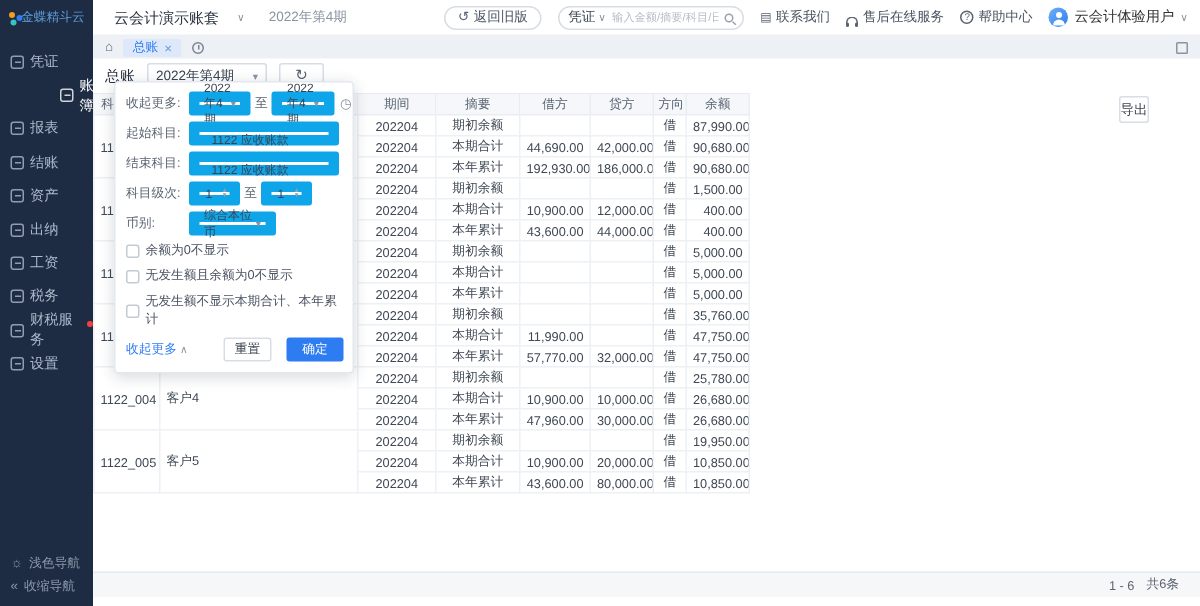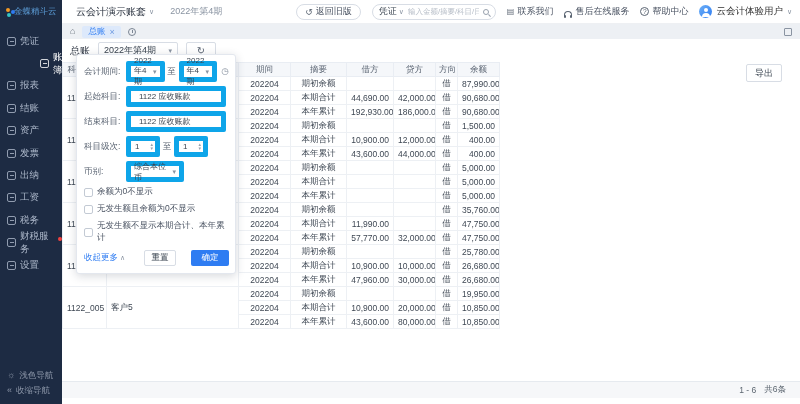--- a/index.html
+++ b/index.html
@@ -24,21 +24,21 @@
   .nav-badge { width:4px; height:4px; border-radius:50%; background:#f0413f; align-self:flex-start; margin-top:5px; }
   .sidebar-footer { margin-top:auto; padding:0 0 6px 7px; }
   .footer-item { height:15px; display:flex; align-items:center; gap:4px;
                  font-size:8.5px; color:#8d97a9; cursor:pointer; }
   .footer-glyph { font-size:9px; line-height:9px; }
 
   
   .topbar { position:absolute; left:62px; top:0; width:738px; height:24px; background:#fff;
             border-bottom:1px solid #eef0f3; display:flex; align-items:center;
             padding:0 8px 0 14px; gap:10px; z-index:5; }
-  .account-switcher { display:flex; align-items:center; gap:3px; font-size:10px; color:#2b3340; cursor:pointer; }
+  .account-switcher { display:flex; align-items:center; gap:12px; font-size:10px; color:#2b3340; cursor:pointer; }
   .caret { font-size:7px; color:#8a94a2; }
   .topbar-period { color:#8a94a2; font-size:9px; margin-left:6px; }
   .topbar-right { margin-left:auto; display:flex; align-items:center; gap:11px; }
   .back-btn { display:flex; align-items:center; gap:3px; border:1px solid #d8dde5; border-radius:9px;
               height:16px; padding:0 8px; font-size:9px; color:#4a5362; cursor:pointer; white-space:nowrap; }
   .i-back { font-size:9px; color:#5a6472; }
   .search-box { display:flex; align-items:center; border:1px solid #d8dde5; border-radius:9px;
                 height:16px; padding:0 6px; gap:4px; width:124px; cursor:text; }
   .search-cat { font-size:9px; color:#3a4450; display:flex; align-items:center; gap:2px; flex:none; }
   .search-ph { font-size:7.5px; color:#b6bdc7; flex:1; white-space:nowrap; overflow:hidden; }
@@ -77,21 +77,21 @@
   .select { display:flex; align-items:center; justify-content:space-between; border:1px solid #d8dde5;
             border-radius:2px; height:18px; padding:0 5px; font-size:9px; color:#3a4450;
             background:#fff; cursor:pointer; }
   .period-select { width:80px; }
   .btn { border:1px solid #d8dde5; border-radius:2px; height:18px; display:flex; align-items:center;
          justify-content:center; font-size:9px; color:#3a4450; background:#fff; cursor:pointer; }
   .refresh-btn { width:30px; }
   .i-refresh { font-size:10px; color:#5a6472; line-height:10px; }
   .toolbar-right { margin-left:auto; display:flex; gap:8px;flex-direction:column; }
   .print-btn { width:44px; gap:3px; }
-  .export-btn { width:36px;margin-top:19px; }
+  .export-btn { width:20px;margin-top:19px; }
 
   
   .content { position:absolute; left:62px; top:62px; width:738px; height:319px; background:#fff; z-index:1; }
   table.gl { border-collapse:collapse; table-layout:fixed; width:437px; font-size:8.5px; color:#3f4854; }
   .gl th { background:#f5f7fa; color:#5a6472; font-weight:normal; height:14px;
            border:1px solid #e9edf3; padding:0 3px; text-align:center; overflow:hidden; white-space:nowrap; }
   .gl td { border:1px solid #edf0f4; height:14px; padding:0 4px; background:#fff;
            white-space:nowrap; overflow:hidden; }
   .c-amt { text-align:right; }
   .c-center { text-align:center; }
@@ -99,40 +99,40 @@
   .footerbar { position:absolute; left:62px; top:381px; width:738px; height:17px; background:#f6f7f9;
                border-top:1px solid #e6eaef; display:flex; align-items:center; justify-content:flex-end;
                padding:0 14px; gap:8px; font-size:8.5px; color:#5c6670; z-index:2; }
 
   
   .panel { position:absolute; left:76px; top:54px; width:160px; background:#fff;
            border:1px solid #e3e7ee; border-radius:3px; box-shadow:0 2px 10px rgba(30,40,60,.18);
            z-index:30; padding:6px 6px 7px 7px; font-size:8.5px; color:#4a5362; }
   .f-row { display:flex; align-items:center; margin-bottom:4px; gap:2px; }
   .f-label { width:40px; flex:none; color:#5a6472; font-size:8.5px; }
-  .mini-select, .f-input, .stepper { border:5px solid #0ea5e9; border-radius:2px; height:21px;
+  .mini-select, .f-input, .stepper { border:7px solid #0ea5e9; border-radius:2px; height:16px;
            background:#fff; font-size:8px; color:#3a4450; }
   .mini-select { display:flex; align-items:center; justify-content:space-between; padding:0 3px; cursor:pointer; }
   .sel-period { width:43px; }
   .to { width:10px; text-align:center; flex:none; color:#5a6472; }
   .i-clock { font-size:9px; color:#8a94a2; margin-left:2px; line-height:9px; }
   .f-input { line-height:12px; padding:0 8px; width:100px; cursor:text; }
   .stepper { width:34px; display:flex; align-items:center; justify-content:space-between; padding:0 2px 0 4px; }
   .arrows { display:flex; flex-direction:column; font-size:5px; line-height:3.5px; color:#98a1ad; }
   .sel-currency { width:58px; }
   .cb-row { display:flex; align-items:center; gap:4px; margin-bottom:5px; cursor:pointer; }
   .cb { width:9px; height:9px; border:1px solid #c3cad4; border-radius:2px; background:#fff; position:relative; flex:none; }
   .cb.checked { background:#2e7cf2; border-color:#2e7cf2; }
   .cb.checked::after { content:'✓'; color:#fff; font-size:7px; position:absolute; left:1px; top:-1px; }
   .cb-label { font-size:8.5px; color:#4a5362; }
   .cb-row.highlighted { border:1px solid #f4604c; border-radius:3px; padding:2px 4px;
                         margin-left:-4px; width:fit-content; }
   .panel-footer { display:flex; align-items:center; margin-top:6px; }
   .collapse-link { color:#2e7cf2; font-size:8.5px; cursor:pointer; display:flex; gap:2px; align-items:center; }
-  .panel-btns { margin-left:auto; display:flex; gap:15px;justify-content:space-between; }
+  .panel-btns { margin-left:auto; display:flex; gap:10px;justify-content:space-between; }
   .btn-reset { width:32px; height:16px; font-size:8.5px; }
   .btn-confirm { width:38px; height:16px; background:#2e7cf2; color:#fff; border:none; border-radius:2px;
                  font-size:8.5px; display:flex; align-items:center; justify-content:center; cursor:pointer; }
 </style>
 </head>
 <body>
 
 <aside class="sidebar">
   <div class="logo">
     <span class="logo-dot"></span>
@@ -151,24 +151,20 @@
         <span class="nav-icon"></span>
         <span class="nav-label">报表</span>
       </div>
       <div class="nav-item">
         <span class="nav-icon"></span>
         <span class="nav-label">结账</span>
       </div>
       <div class="nav-item">
         <span class="nav-icon"></span>
         <span class="nav-label">资产</span>
-      </div>
-      <div class="nav-item">
-        <span class="nav-icon"></span>
-        <span class="nav-label">发票</span>
       </div>
       <div class="nav-item">
         <span class="nav-icon"></span>
         <span class="nav-label">出纳</span>
       </div>
       <div class="nav-item">
         <span class="nav-icon"></span>
         <span class="nav-label">工资</span>
       </div>
       <div class="nav-item">
@@ -451,21 +447,21 @@
   </table>
 </div>
 
 <div class="footerbar">
   <span>1 - 6</span>
   <span>共6条</span>
 </div>
 
 <div class="panel" id="panel">
   <div class="f-row">
-    <span class="f-label">会计期间:</span>
+    <span class="f-label">收起更多:</span>
     <div class="mini-select sel-period">
       <span>2022年4期</span>
       <span class="caret">▾</span>
     </div>
     <span class="to">至</span>
     <div class="mini-select sel-period">
       <span>2022年4期</span>
       <span class="caret">▾</span>
     </div>
     <span class="i-clock">◷</span>

